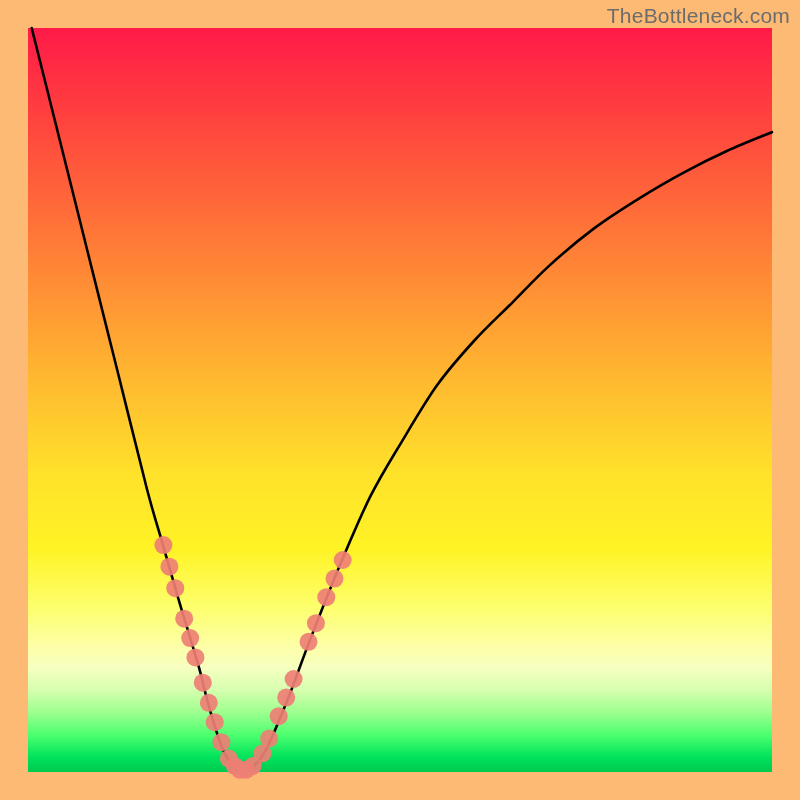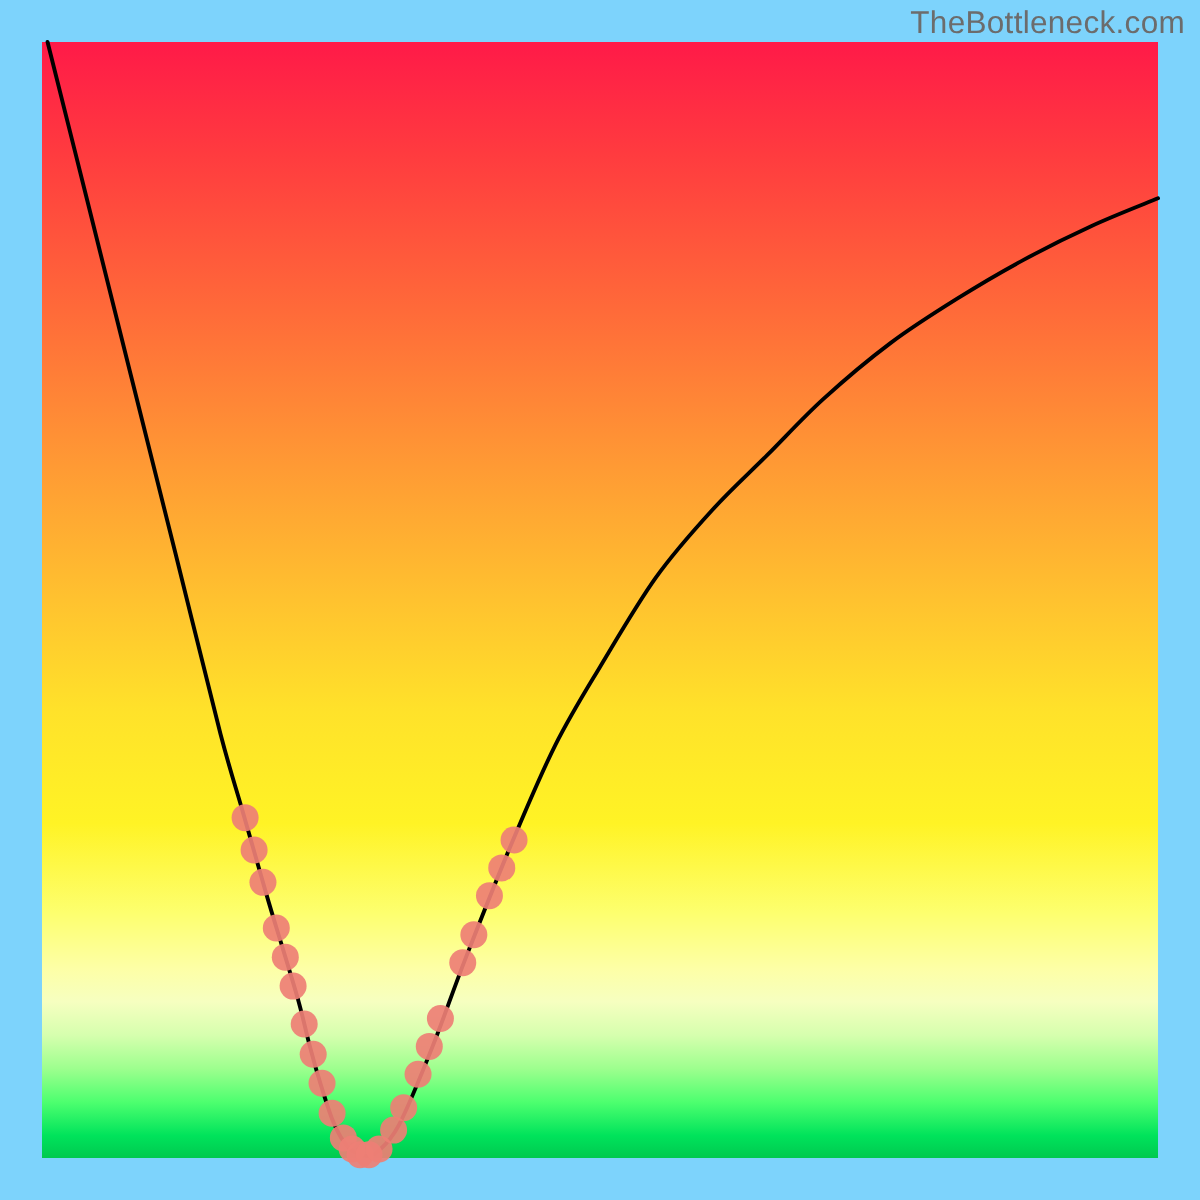--- a/index.html
+++ b/index.html
@@ -10,21 +10,21 @@
     overflow: hidden;
     background: #000;
     font-family: Arial, Helvetica, sans-serif;
   }
   .frame {
     position: absolute;
     left: 0;
     top: 0;
     width: 800px;
     height: 800px;
-    background: #7dd3fc;
+    background: #fdba74;
   }
   .plot {
     position: absolute;
     left: 28px;
     top: 28px;
     width: 744px;
     height: 744px;
     background: linear-gradient(to bottom,
       #ff1a48 0%,
       #ff3b3f 10%,

